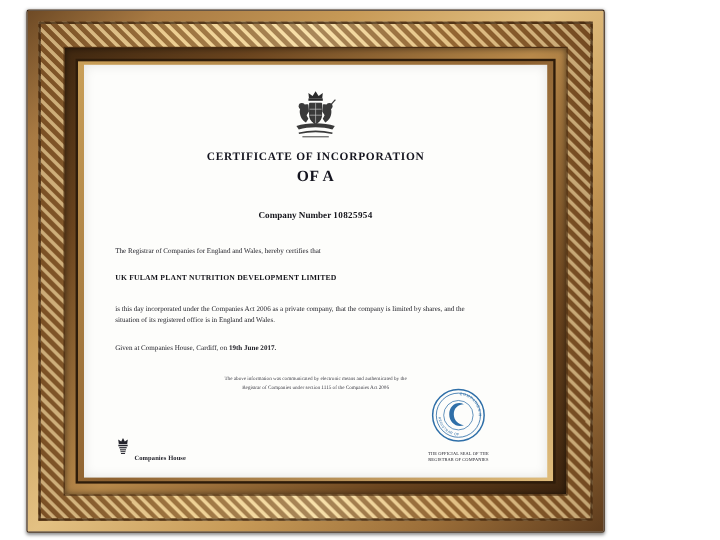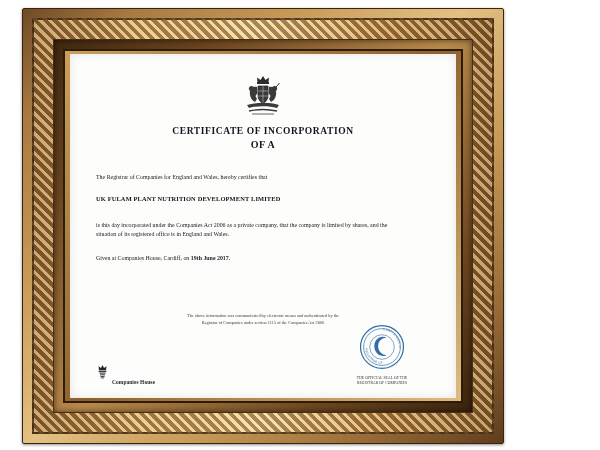--- a/index.html
+++ b/index.html
@@ -111,21 +111,21 @@
     margin-top: 7px;
     line-height: 1.32;
   }
   .title-line-1 {
     font-size: 9.5px;
     letter-spacing: 0.6px;
     font-weight: bold;
     color: #14141e;
   }
   .title-line-2 {
-    font-size: 10px;
+    font-size: 13px;
     letter-spacing: 0.5px;
     font-weight: bold;
     color: #14141e;
   }
   .title-line-3 {
     font-size: 8.2px;
     letter-spacing: 0.5px;
     font-weight: bold;
     color: #14141e;
   }
@@ -249,20 +249,24 @@
             <path d="M9 37 C18 35 28 35 37 37" stroke="#3a3a3a" stroke-width="1.4" fill="none"></path>
             <path d="M12 40 L34 40" stroke="#3a3a3a" stroke-width="0.8"></path>
           </svg>
         </div>
 
         <div class="title-block">
           <div class="title-line-1">CERTIFICATE OF INCORPORATION</div>
           <div class="title-line-2">OF A</div>
         </div>
 
+        <div class="company-number">
+          <span>Company Number</span>
+          <span class="num">10825954</span>
+        </div>
 
         <div class="body-block">
           <p class="registrar-line">The Registrar of Companies for England and Wales, hereby certifies that</p>
           <p class="company-name">UK FULAM PLANT NUTRITION DEVELOPMENT LIMITED</p>
           <p class="incorporation-para">is this day incorporated under the Companies Act 2006 as a private company, that the company is limited by shares, and the situation of its registered office is in England and Wales.</p>
           <p class="given-line">
             <span>Given at Companies House, Cardiff, on </span><b>19th June 2017.</b>
           </p>
         </div>
 

